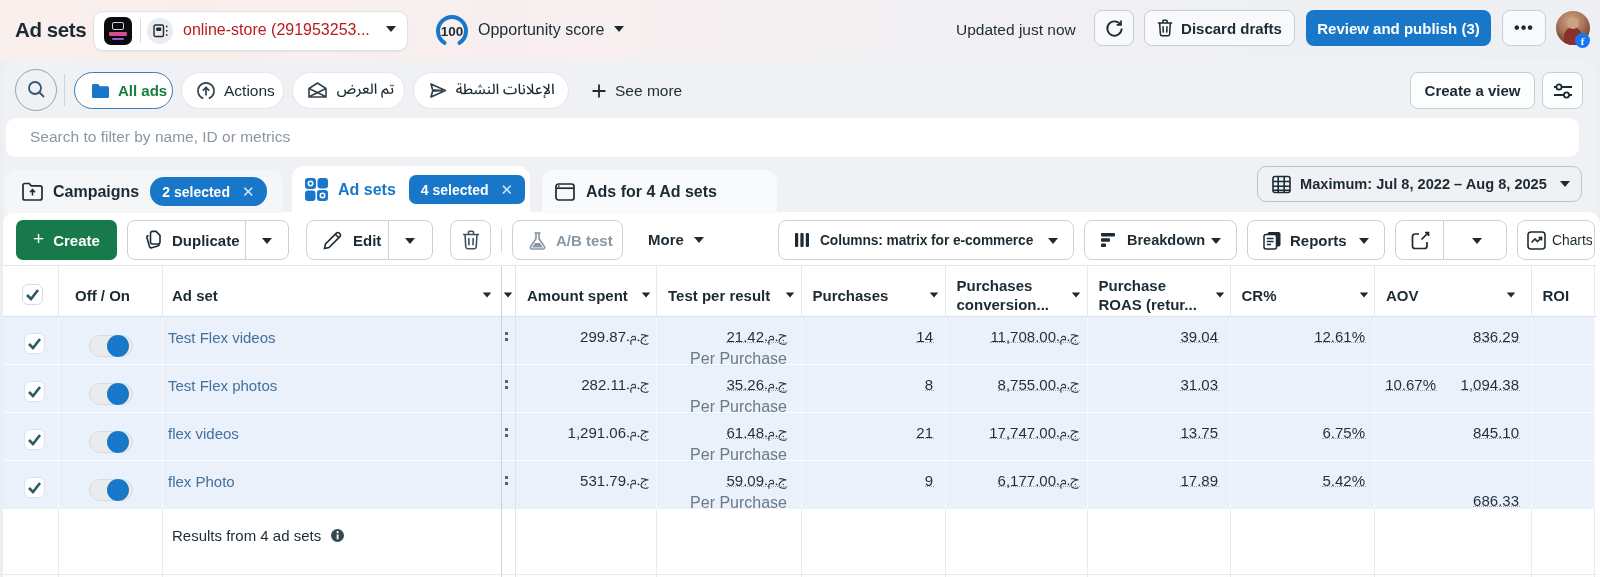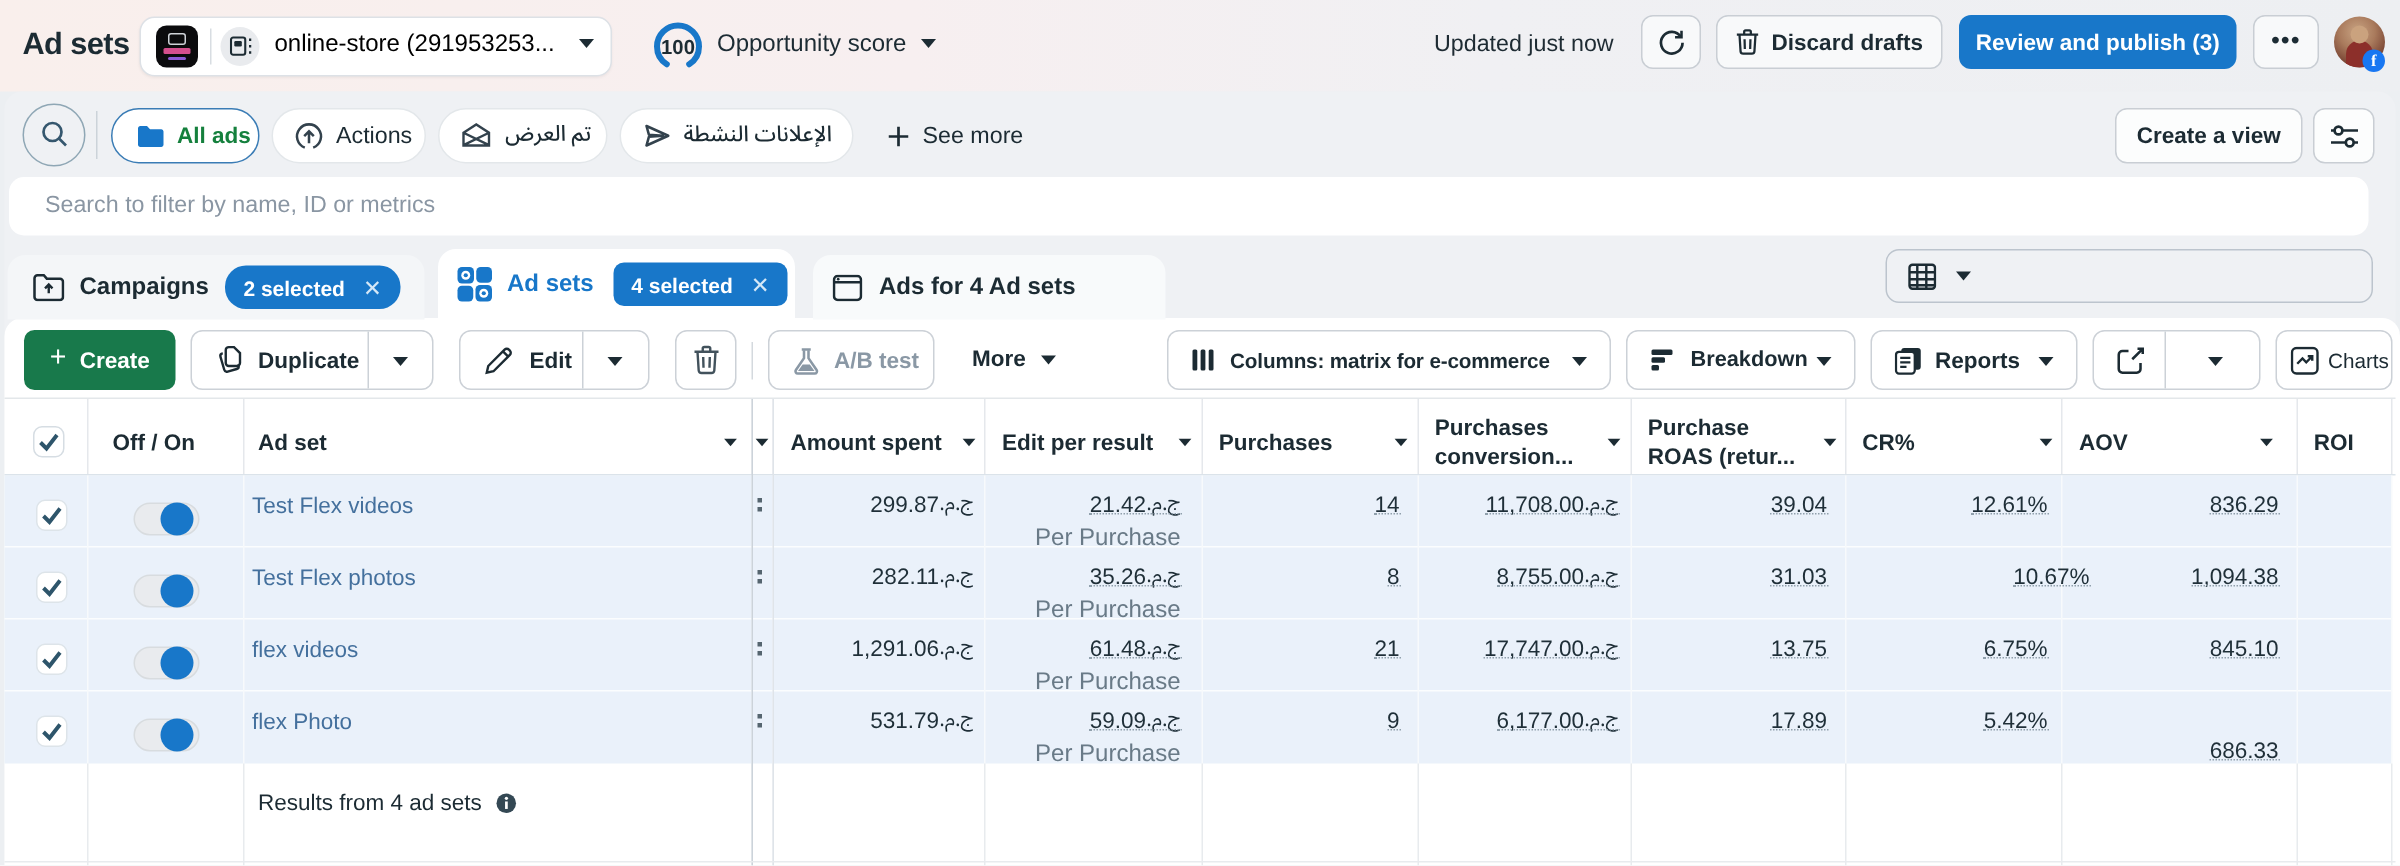--- a/index.html
+++ b/index.html
@@ -4,21 +4,21 @@
 * { margin:0; padding:0; box-sizing:border-box; }
 html,body { width:1600px; height:577px; overflow:hidden; }
 body { font-family:"Liberation Sans", sans-serif; background:#eceff2; color:#1c2b33; position:relative; }
 .abs { position:absolute; }
 .topbar { left:0; top:0; width:1600px; height:61px; background:linear-gradient(90deg,#f9efec 0%,#f7eff0 38%,#f0f0f3 62%,#edeff2 100%); }
 .title { left:15px; top:18px; font-size:20.5px; font-weight:700; color:#1c2b33; letter-spacing:-0.4px; }
 .acctbox { left:93px; top:11px; width:315px; height:40px; background:#fff; border:1px solid #dde1e6; border-radius:10px; box-shadow:0 1px 2px rgba(0,0,0,.05); }
 .avatar-sq { left:104px; top:17px; width:28px; height:28px; background:#0b0b0d; border-radius:7px; overflow:hidden; }
 .vsep1 { left:140px; top:19px; width:1px; height:24px; background:#d8dde2; }
 .bizcirc { left:147px; top:18px; width:26px; height:26px; border-radius:50%; background:#e9ebee; }
-.accttext { left:183px; top:21px; font-size:16px; color:#000000; }
+.accttext { left:183px; top:21px; font-size:16px; color:#b91c1c; }
 .caret { width:0; height:0; border-left:5.5px solid transparent; border-right:5.5px solid transparent; border-top:6.5px solid #1c2b33; }
 .oppte { left:478px; top:21px; font-size:16px; color:#1c2b33; }
 .updated { left:956px; top:21px; font-size:15.5px; color:#1e2b33; }
 .btn { border:1px solid #c9ced4; border-radius:8px; background:#f8f9fa; display:flex; align-items:center; justify-content:center; }
 .bluebtn { left:1306px; top:10px; width:185px; height:36px; background:#1877c9; border-radius:8px; color:#fff; font-size:15px; font-weight:700; display:flex; align-items:center; justify-content:center; }
 .card { left:3px; top:61px; width:1594px; height:516px; background:#eff1f4; border-radius:12px 12px 0 0; }
 .searchcirc { left:15px; top:69px; width:42px; height:42px; border-radius:50%; border:1px solid #8fa7b5; background:transparent; }
 .pill { position:absolute; top:72px; height:37px; border-radius:19px; background:#fff; border:1px solid #e3e7ea; display:flex; align-items:center; }
 .whitepanel { left:3px; top:212px; width:1597px; height:365px; background:#ffffff; border-radius:12px 12px 0 0; }
 .tab { position:absolute; border-radius:12px 12px 0 0; display:flex; align-items:center; }
@@ -161,20 +161,21 @@
       <path d="M1 5.2 L19 5.2"></path>
       <circle cx="3.8" cy="3.1" r="0.9" fill="#1c2b33" stroke="none"></circle>
     </svg>
   <span style="margin-left:11px; font-size:16px; font-weight:700;">Ads for 4 Ad sets</span>
 </div>
 <div class="abs" style="left:1257px; top:166px; width:325px; height:36px; border:1px solid #bcc4cd; border-radius:9px; display:flex; align-items:center;">
   <svg style="margin-left:14px;" width="19" height="19" viewBox="0 0 19 19" fill="none" stroke="#1c2b33" stroke-width="1.6">
       <rect x="1" y="1.5" width="17" height="16" rx="2"></rect>
       <path d="M1 6.5 L18 6.5 M1 11.2 L18 11.2 M1 15.2 L18 15.2 M6.2 1.5 L6.2 17.5 M12.2 1.5 L12.2 17.5"></path>
     </svg>
+  <span style="margin-left:9px; font-size:14.6px; font-weight:700; white-space:nowrap;">Maximum: Jul 8, 2022 – Aug 8, 2025</span>
   <div class="caret" style="margin-left:13px;"></div>
 </div>
 
 <div class="abs" style="left:16px; top:220px; width:101px; height:40px; background:#18794b; border-radius:7px; color:#fff; display:flex; align-items:center; justify-content:center; font-size:15px; font-weight:700;"><span style="font-size:19px; font-weight:400; margin-right:9px; margin-top:-2px;">+</span>Create</div>
 <div class="abs tbtn" style="left:127px; width:162px;">
   <svg style="margin-left:15px;" width="19" height="20" viewBox="0 0 19 20" fill="none" stroke="#1c2b33" stroke-width="1.6">
       <path d="M5.5 5.5 L5.2 5.6 C4.2 5.9 3.7 6.9 4 7.9 L6.5 16.5 C6.8 17.5 7.8 18 8.8 17.7 L14.8 16 C15.8 15.7 16.3 14.7 16 13.7 L15.8 13"></path>
       <path d="M7.5 3.3 C7.5 2.2 8.4 1.4 9.5 1.4 L13 1.4 L17 5.4 L17 12 C17 13.1 16.1 14 15 14 L9.5 14 C8.4 14 7.5 13.1 7.5 12 Z"></path>
     </svg>
   <span style="margin-left:10px; font-size:15px; font-weight:700;">Duplicate</span>
@@ -261,21 +262,21 @@
 <div class="abs" style="left:22px; top:284px; width:21px; height:21px; background:#fff; border:1px solid #d6dde3; border-radius:6px;">
     <svg width="19" height="19" viewBox="0 0 19 19" fill="none" stroke="#2e556b" stroke-width="2.6">
       <path d="M4 10 L8 14 L15 5"></path>
     </svg>
   </div>
 <div class="hdrcell" style="left:75px; top:287px;">Off / On</div>
 <div class="hdrcell" style="left:172px; top:287px;">Ad set</div>
 <div class="abs caret" style="left:482px; top:292px; transform:scale(0.85);"></div>
 <div class="abs caret" style="left:503px; top:292px; transform:scale(0.85);"></div>
 <div class="hdrcell" style="left:527px; top:287px;">Amount spent</div>
-<div class="hdrcell" style="left:668px; top:287px;">Edit per result</div>
+<div class="hdrcell" style="left:668px; top:287px;">Test per result</div>
 <div class="hdrcell" style="left:812.5px; top:287px;">Purchases</div>
 <div class="hdrcell" style="left:956.5px; top:276px; line-height:19px;">Purchases<br>conversion...</div>
 <div class="hdrcell" style="left:1098.5px; top:276px; line-height:19px;">Purchase<br>ROAS (retur...</div>
 <div class="hdrcell" style="left:1241.5px; top:287px;">CR%</div>
 <div class="hdrcell" style="left:1386px; top:287px;">AOV</div>
 <div class="hdrcell" style="left:1542.5px; top:287px;">ROI</div>
 <div class="abs caret" style="left:641px; top:292px; transform:scale(0.85);"></div>
 <div class="abs caret" style="left:785px; top:292px; transform:scale(0.85);"></div>
 <div class="abs caret" style="left:929px; top:292px; transform:scale(0.85);"></div>
 <div class="abs caret" style="left:1071px; top:292px; transform:scale(0.85);"></div>
@@ -363,21 +364,21 @@
     </svg></div>
 <div class="num" style="left:657px; top:376px; width:130px;"><span class="dot">35.26<svg style="display:inline-block; vertical-align:-3.2px; margin-left:1px;" width="22" height="11.07" viewBox="0 0 314 158">
         <path fill="#1f2f38" fill-rule="evenodd" d="M259,82 254,85 252,89 252,95 255,99 259,101 265,101 269,98 271,94 271,89 268,84 264,82Z M160,77 156,79 153,83 153,96 157,101 161,103 167,103 173,100 176,95 176,84 169,77Z M10,77 6,79 3,83 3,96 7,101 11,103 17,103 23,100 26,95 26,84 19,77Z M106,26 95,24 83,26 72,32 59,47 56,54 68,60 74,50 82,43 90,40 100,41 109,48 114,57 116,65 114,76 109,74 98,73 77,75 63,80 52,90 46,105 46,124 51,154 65,152 61,110 63,102 68,95 74,91 81,89 103,90 119,94 124,93 127,87 130,76 130,62 127,49 120,36 115,31Z M198,7 201,20 210,18 233,18 259,25 262,29 243,35 226,45 211,59 202,72 195,91 194,112 196,120 203,132 210,139 226,148 252,154 274,154 287,152 310,144 306,132 303,131 293,135 278,138 252,138 235,134 222,127 214,119 210,111 209,105 210,92 216,78 232,60 247,50 267,41 290,35 305,34 305,18 288,18 277,16 246,5 232,2 214,2 201,5Z"></path>
       </svg></span></div>
 <div class="perp" style="left:657px; top:398px; width:130px;">Per Purchase</div>
 <div class="num" style="left:801px; top:376px; width:132px;"><span class="dot">8</span></div>
 <div class="num" style="left:945px; top:376px; width:134px;"><span class="dot">8,755.00<svg style="display:inline-block; vertical-align:-3.2px; margin-left:1px;" width="22" height="11.07" viewBox="0 0 314 158">
         <path fill="#1f2f38" fill-rule="evenodd" d="M259,82 254,85 252,89 252,95 255,99 259,101 265,101 269,98 271,94 271,89 268,84 264,82Z M160,77 156,79 153,83 153,96 157,101 161,103 167,103 173,100 176,95 176,84 169,77Z M10,77 6,79 3,83 3,96 7,101 11,103 17,103 23,100 26,95 26,84 19,77Z M106,26 95,24 83,26 72,32 59,47 56,54 68,60 74,50 82,43 90,40 100,41 109,48 114,57 116,65 114,76 109,74 98,73 77,75 63,80 52,90 46,105 46,124 51,154 65,152 61,110 63,102 68,95 74,91 81,89 103,90 119,94 124,93 127,87 130,76 130,62 127,49 120,36 115,31Z M198,7 201,20 210,18 233,18 259,25 262,29 243,35 226,45 211,59 202,72 195,91 194,112 196,120 203,132 210,139 226,148 252,154 274,154 287,152 310,144 306,132 303,131 293,135 278,138 252,138 235,134 222,127 214,119 210,111 209,105 210,92 216,78 232,60 247,50 267,41 290,35 305,34 305,18 288,18 277,16 246,5 232,2 214,2 201,5Z"></path>
       </svg></span></div>
 <div class="num" style="left:1087px; top:376px; width:131px;"><span class="dot">31.03</span></div>
-<div class="num" style="left:1258px; top:376px; width:135px;"><span class="dot">10.67%</span></div>
+<div class="num" style="left:1301px; top:376px; width:135px;"><span class="dot">10.67%</span></div>
 <div class="num" style="left:1375px; top:376px; width:144px;"><span class="dot">1,094.38</span></div>
 <div class="abs" style="left:23.5px; top:429px; width:21px; height:21px; background:#fff; border:1px solid #dde4e9; border-radius:6px;">
     <svg width="19" height="19" viewBox="0 0 19 19" fill="none" stroke="#2e556b" stroke-width="2.6">
       <path d="M4 10 L8 14 L15 5"></path>
     </svg>
   </div>
 <div class="abs" style="left:89px; top:431px; width:44px; height:22px; background:#e9ebee; border:1px solid #d8dcdf; border-radius:11px;"></div>
 <div class="abs" style="left:107px; top:431px; width:22px; height:22px; background:#1877c9; border-radius:50%;"></div>
 <div class="rowlink" style="left:168px; top:425px;">flex videos</div>
 <div class="abs" style="left:505px; top:428px; width:3px; height:2.5px; background:#55656f;"></div>

